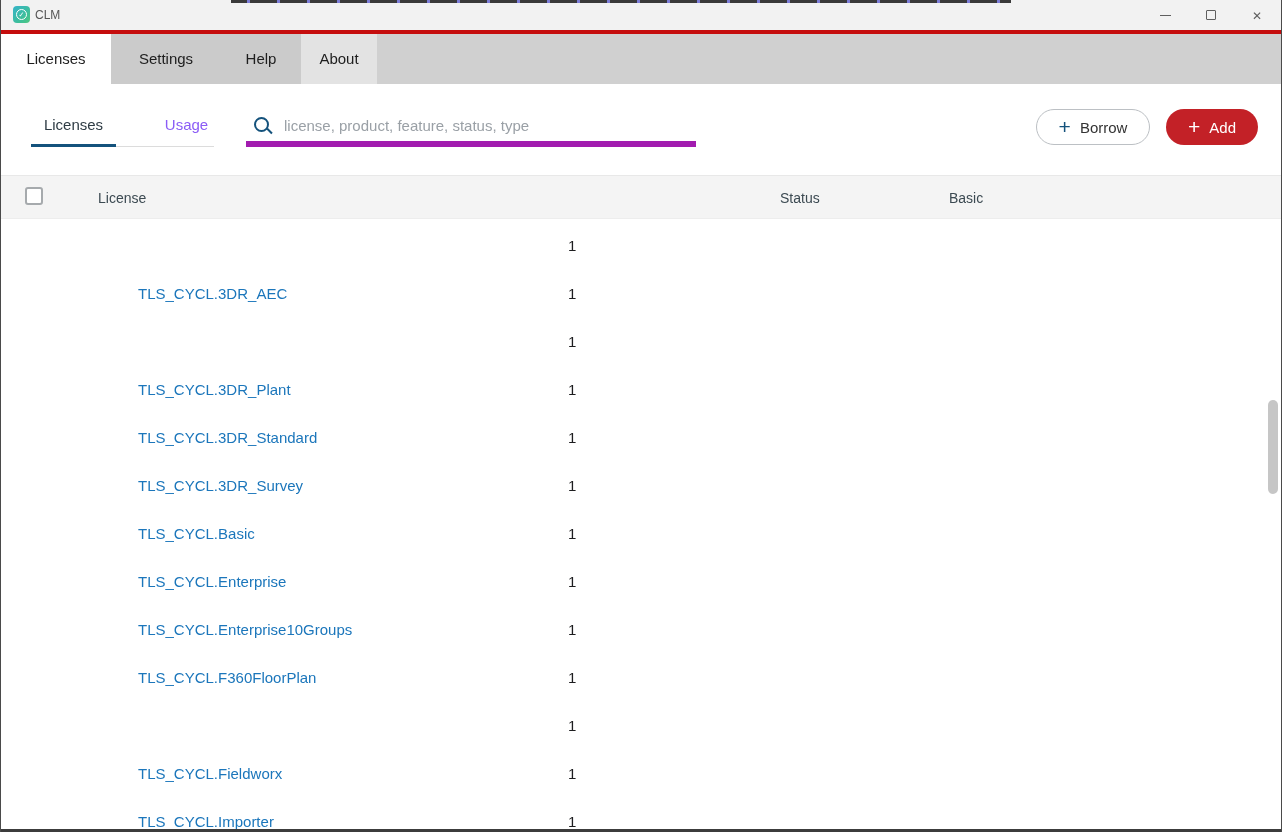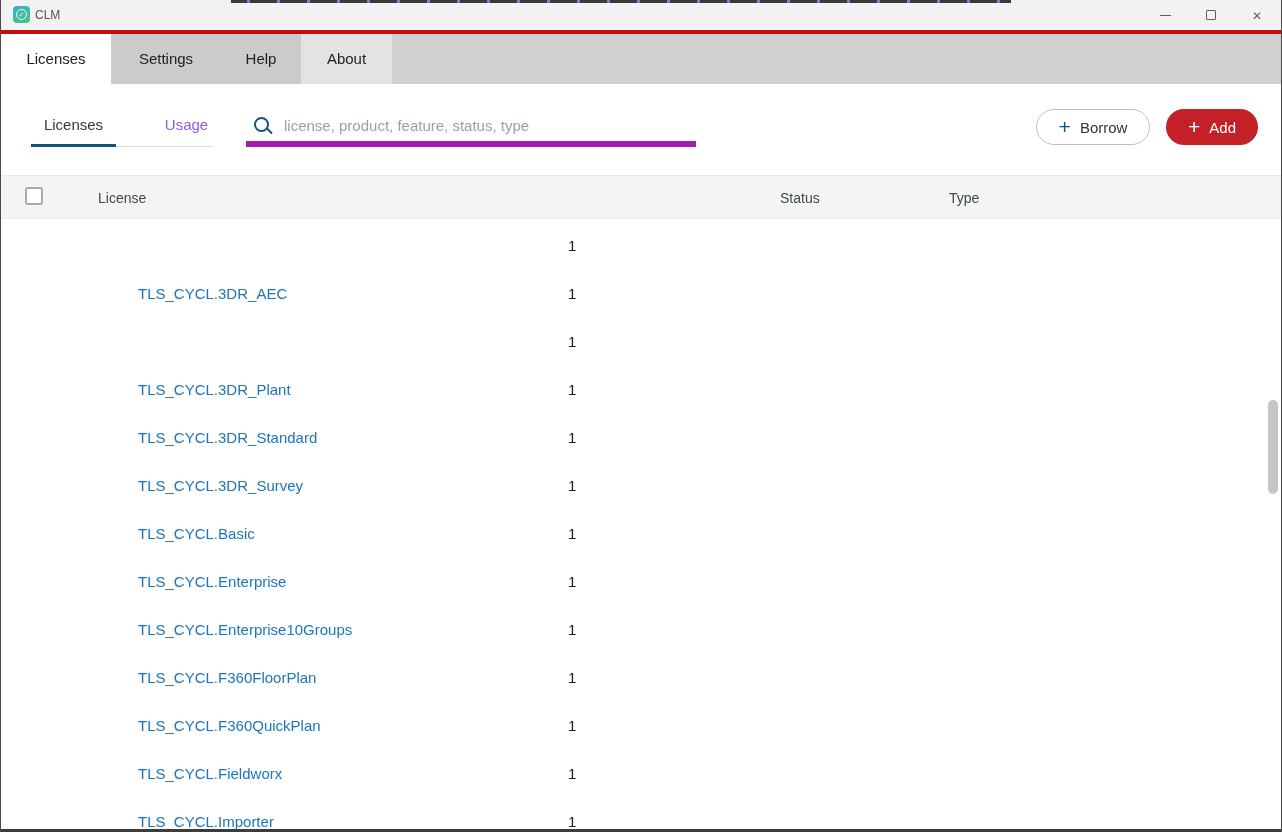--- a/index.html
+++ b/index.html
@@ -26,21 +26,21 @@
   .ic-close::before { content:"\2715"; color:#5f5f5f; font-size:12px; }
 
   .redline { position:absolute; left:0; top:30px; width:100%; height:4px; background:#c50d0d; }
 
   
   .tabbar { position:absolute; left:0; top:34px; width:100%; height:50px; background:#d0d0d0; }
   .mtab { position:absolute; top:0; height:50px; line-height:50px; text-align:center; font-size:15px; color:#1e1e1e; cursor:default; }
   .mtab-0 { left:0;     width:110px; background:#ffffff; }
   .mtab-1 { left:110px; width:110px; background:#cbcbcb;text-align:center; }
   .mtab-2 { left:220px; width:80px;  background:#cbcbcb; }
-  .mtab-3 { left:300px; width:91px;  background:#e3e3e3; }
+  .mtab-3 { left:300px; width:76px;  background:#e3e3e3; }
 
   
   .vtab { position:absolute; top:116px; height:22px; width:85px; text-align:center; font-size:15px; }
   .vtab-0 { left:30px;  color:#2e3b44; }
   .vtab-1 { left:143px; color:#8b5cf6; }
   .vtab-underline-track { position:absolute; left:30px; top:146px; width:183px; height:1px; background:#dcdcdc; }
   .vtab-underline-active { position:absolute; left:30px; top:144px; width:85px; height:3px; background:#14527c; }
 
   
   .search-wrap { position:absolute; left:245px; top:110px; width:450px; height:37px;
@@ -137,21 +137,21 @@
   </div>
   <div class="pill add-btn">
     <span class="plus">+</span>
     <span>Add</span>
   </div>
 
   <div class="thead">
     <span class="select-all"></span>
     <span class="th th-license">License</span>
     <span class="th th-status">Status</span>
-    <span class="th th-type">Type</span>
+    <span class="th th-type">Basic</span>
   </div>
 
   <div class="rows">
 
       <div class="row">
         <span class="count">1</span>
       </div>
 
       <div class="row">
         <span class="license-link">TLS_CYCL.3DR_AEC</span>
@@ -191,21 +191,20 @@
         <span class="license-link">TLS_CYCL.Enterprise10Groups</span>
         <span class="count">1</span>
       </div>
 
       <div class="row">
         <span class="license-link">TLS_CYCL.F360FloorPlan</span>
         <span class="count">1</span>
       </div>
 
       <div class="row">
-        <span class="license-link">TLS_CYCL.F360QuickPlan</span>
         <span class="count">1</span>
       </div>
 
       <div class="row">
         <span class="license-link">TLS_CYCL.Fieldworx</span>
         <span class="count">1</span>
       </div>
 
       <div class="row">
         <span class="license-link">TLS_CYCL.Importer</span>

